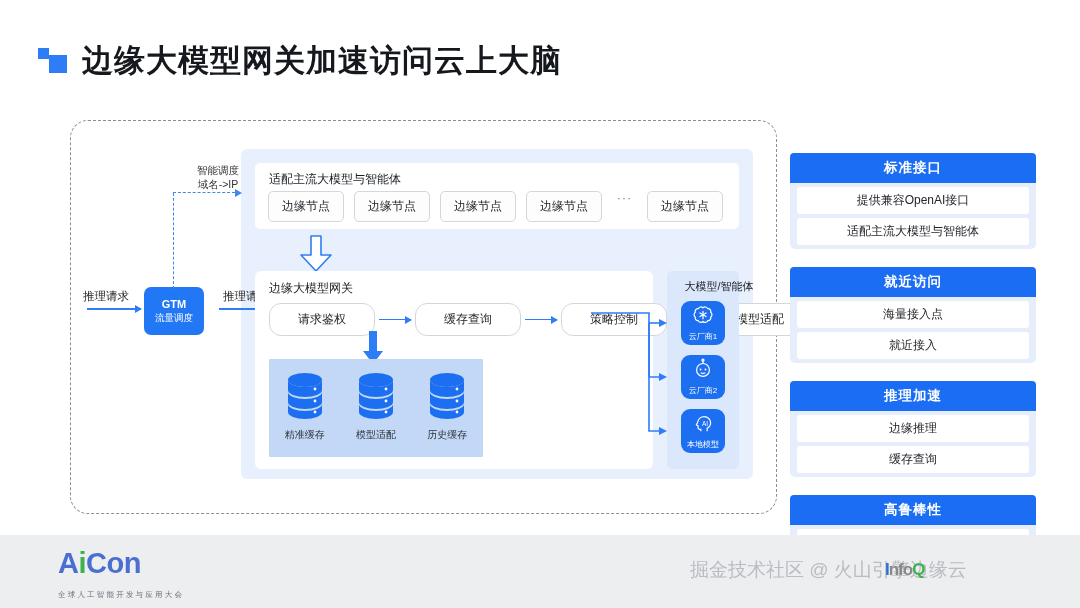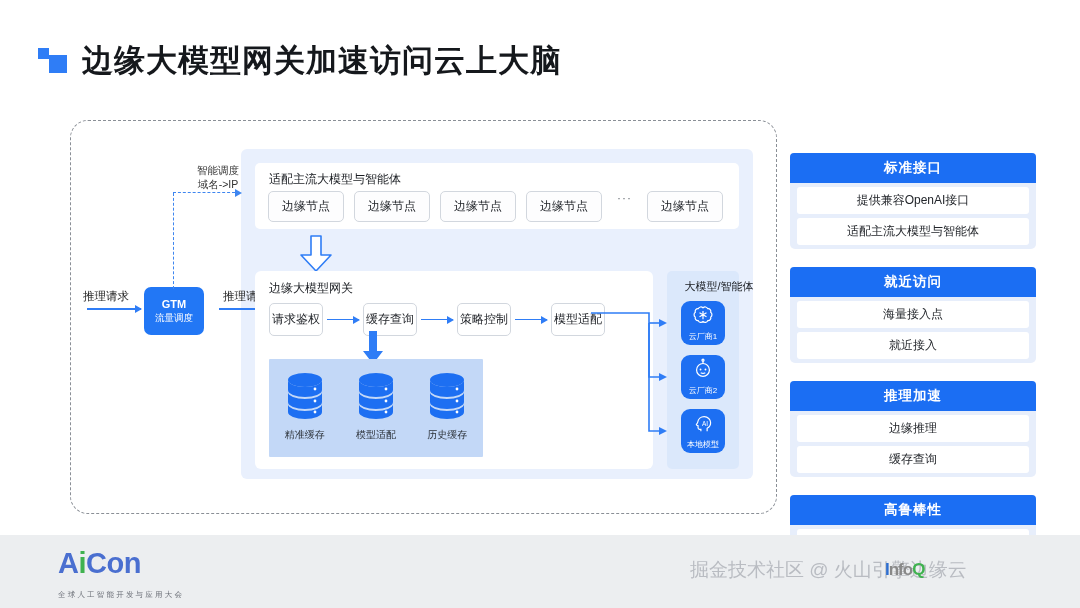--- a/index.html
+++ b/index.html
@@ -69,22 +69,22 @@
   #flow-down-arrow{position:absolute;left:228px;top:114px;}
 
   
   #gateway-card{
     position:absolute;left:184px;top:150px;width:398px;height:198px;
     background:#fff;border-radius:6px;
   }
   #gateway-title{position:absolute;left:14px;top:9px;font-size:12px;color:#1a1d22;}
   #pipeline{position:absolute;left:14px;top:32px;display:flex;align-items:center;}
   .stage{
-    border:1px solid #d2d7de;border-radius:5px;background:#fff;
-    font-size:12px;color:#23262b;padding:7px 2px;white-space:nowrap;
+    border:1px solid #d2d7de;border-radius:12px;background:#fff;
+    font-size:12px;color:#23262b;padding:7px 28px;white-space:nowrap;
   }
   .stage-arrow{position:relative;width:32px;height:1.6px;background:#2f7df6;margin:0 4px;}
   .stage-arrow:after{content:"";position:absolute;right:-1px;top:-3.2px;
     border-left:7px solid #2f7df6;border-top:4px solid transparent;border-bottom:4px solid transparent;}
 
   
   #cache-down-arrow{position:absolute;left:107px;top:60px;}
 
   #cache-zone{
     position:absolute;left:14px;top:88px;width:214px;height:98px;

